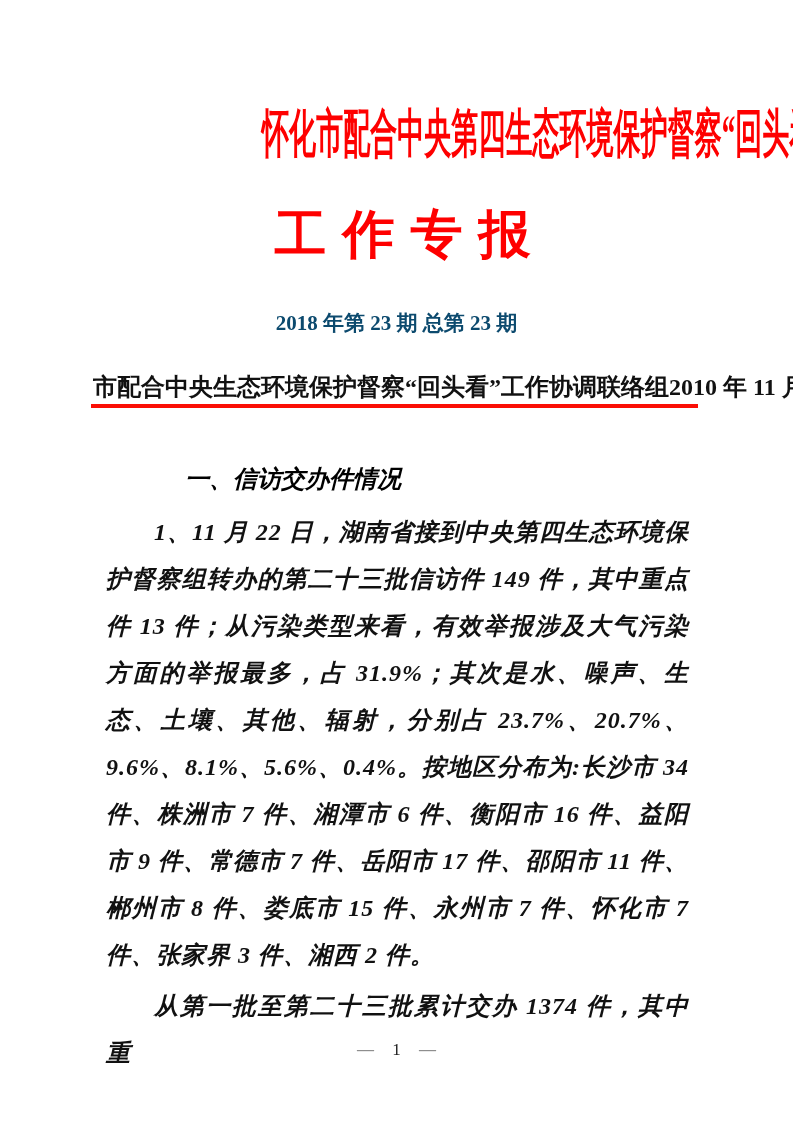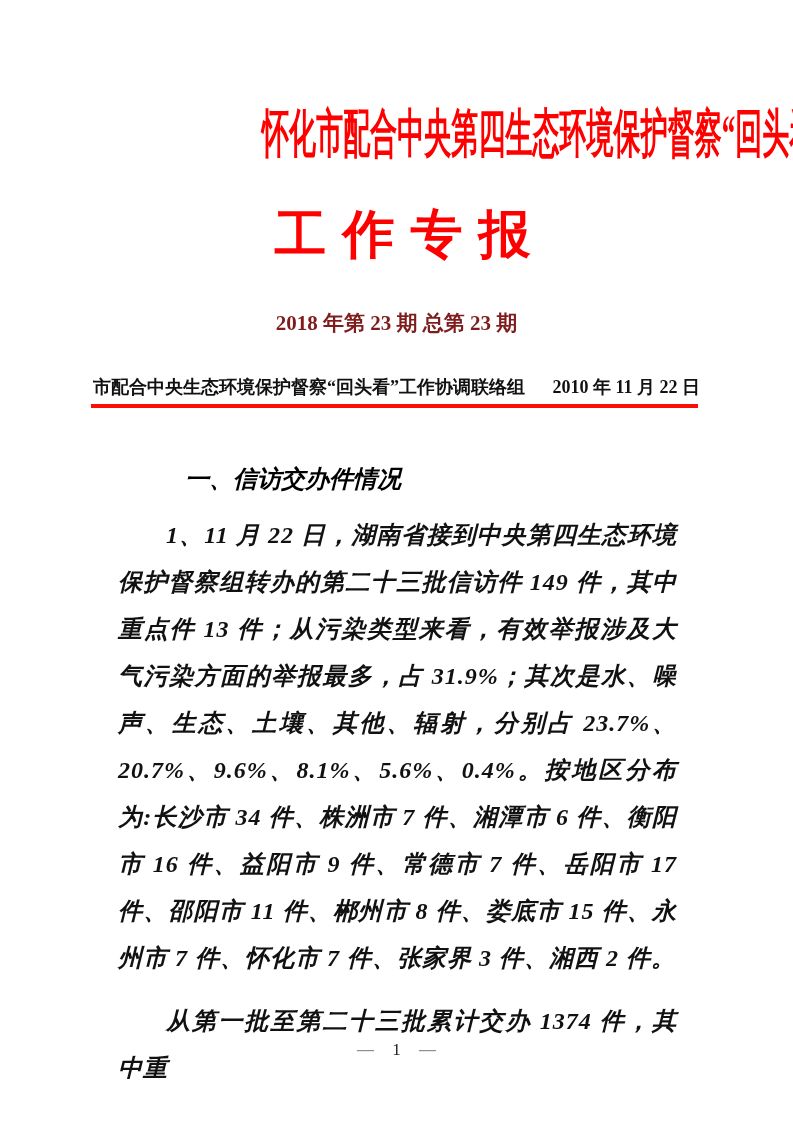--- a/index.html
+++ b/index.html
@@ -45,28 +45,28 @@
     color: #fe0000;
     letter-spacing: 16px;
     padding-left: 28px; 
   }
   .issue-line {
     margin-top: 48px;
     text-align: center;
     font-size: 21px;
     line-height: 26px;
     font-weight: bold;
-    color: #7f1d1d;
+    color: #0c4a6e;
   }
   .org-row {
     margin: 40px 93px 0 93px;  
     display: flex;
     justify-content: space-between;
     align-items: baseline;
-    font-size: 18px;
+    font-size: 24px;
     line-height: 23px;
     font-weight: bold;
     color: #111;
     white-space: nowrap;
   }
   .red-rule {
     margin: 5px 95px 0 91px;
     height: 4px;
     background: #fb0e05;
   }
@@ -79,21 +79,21 @@
   .section-heading {
     margin: 0 0 13px 0;
     padding-left: 83px;
     font-family: "Liberation Sans", "DejaVu Sans", sans-serif;
     font-size: 24px;
     line-height: 34px;
     font-weight: bold;
     color: #000;
   }
   .doc-body p {
-    margin: 16px;
+    margin: 4px;
     font-size: 24px;
     line-height: 47px;
     font-weight: bold;
     color: #111;
     text-align: justify;
     text-indent: 2em;
     letter-spacing: 1px;
   }
 
   

